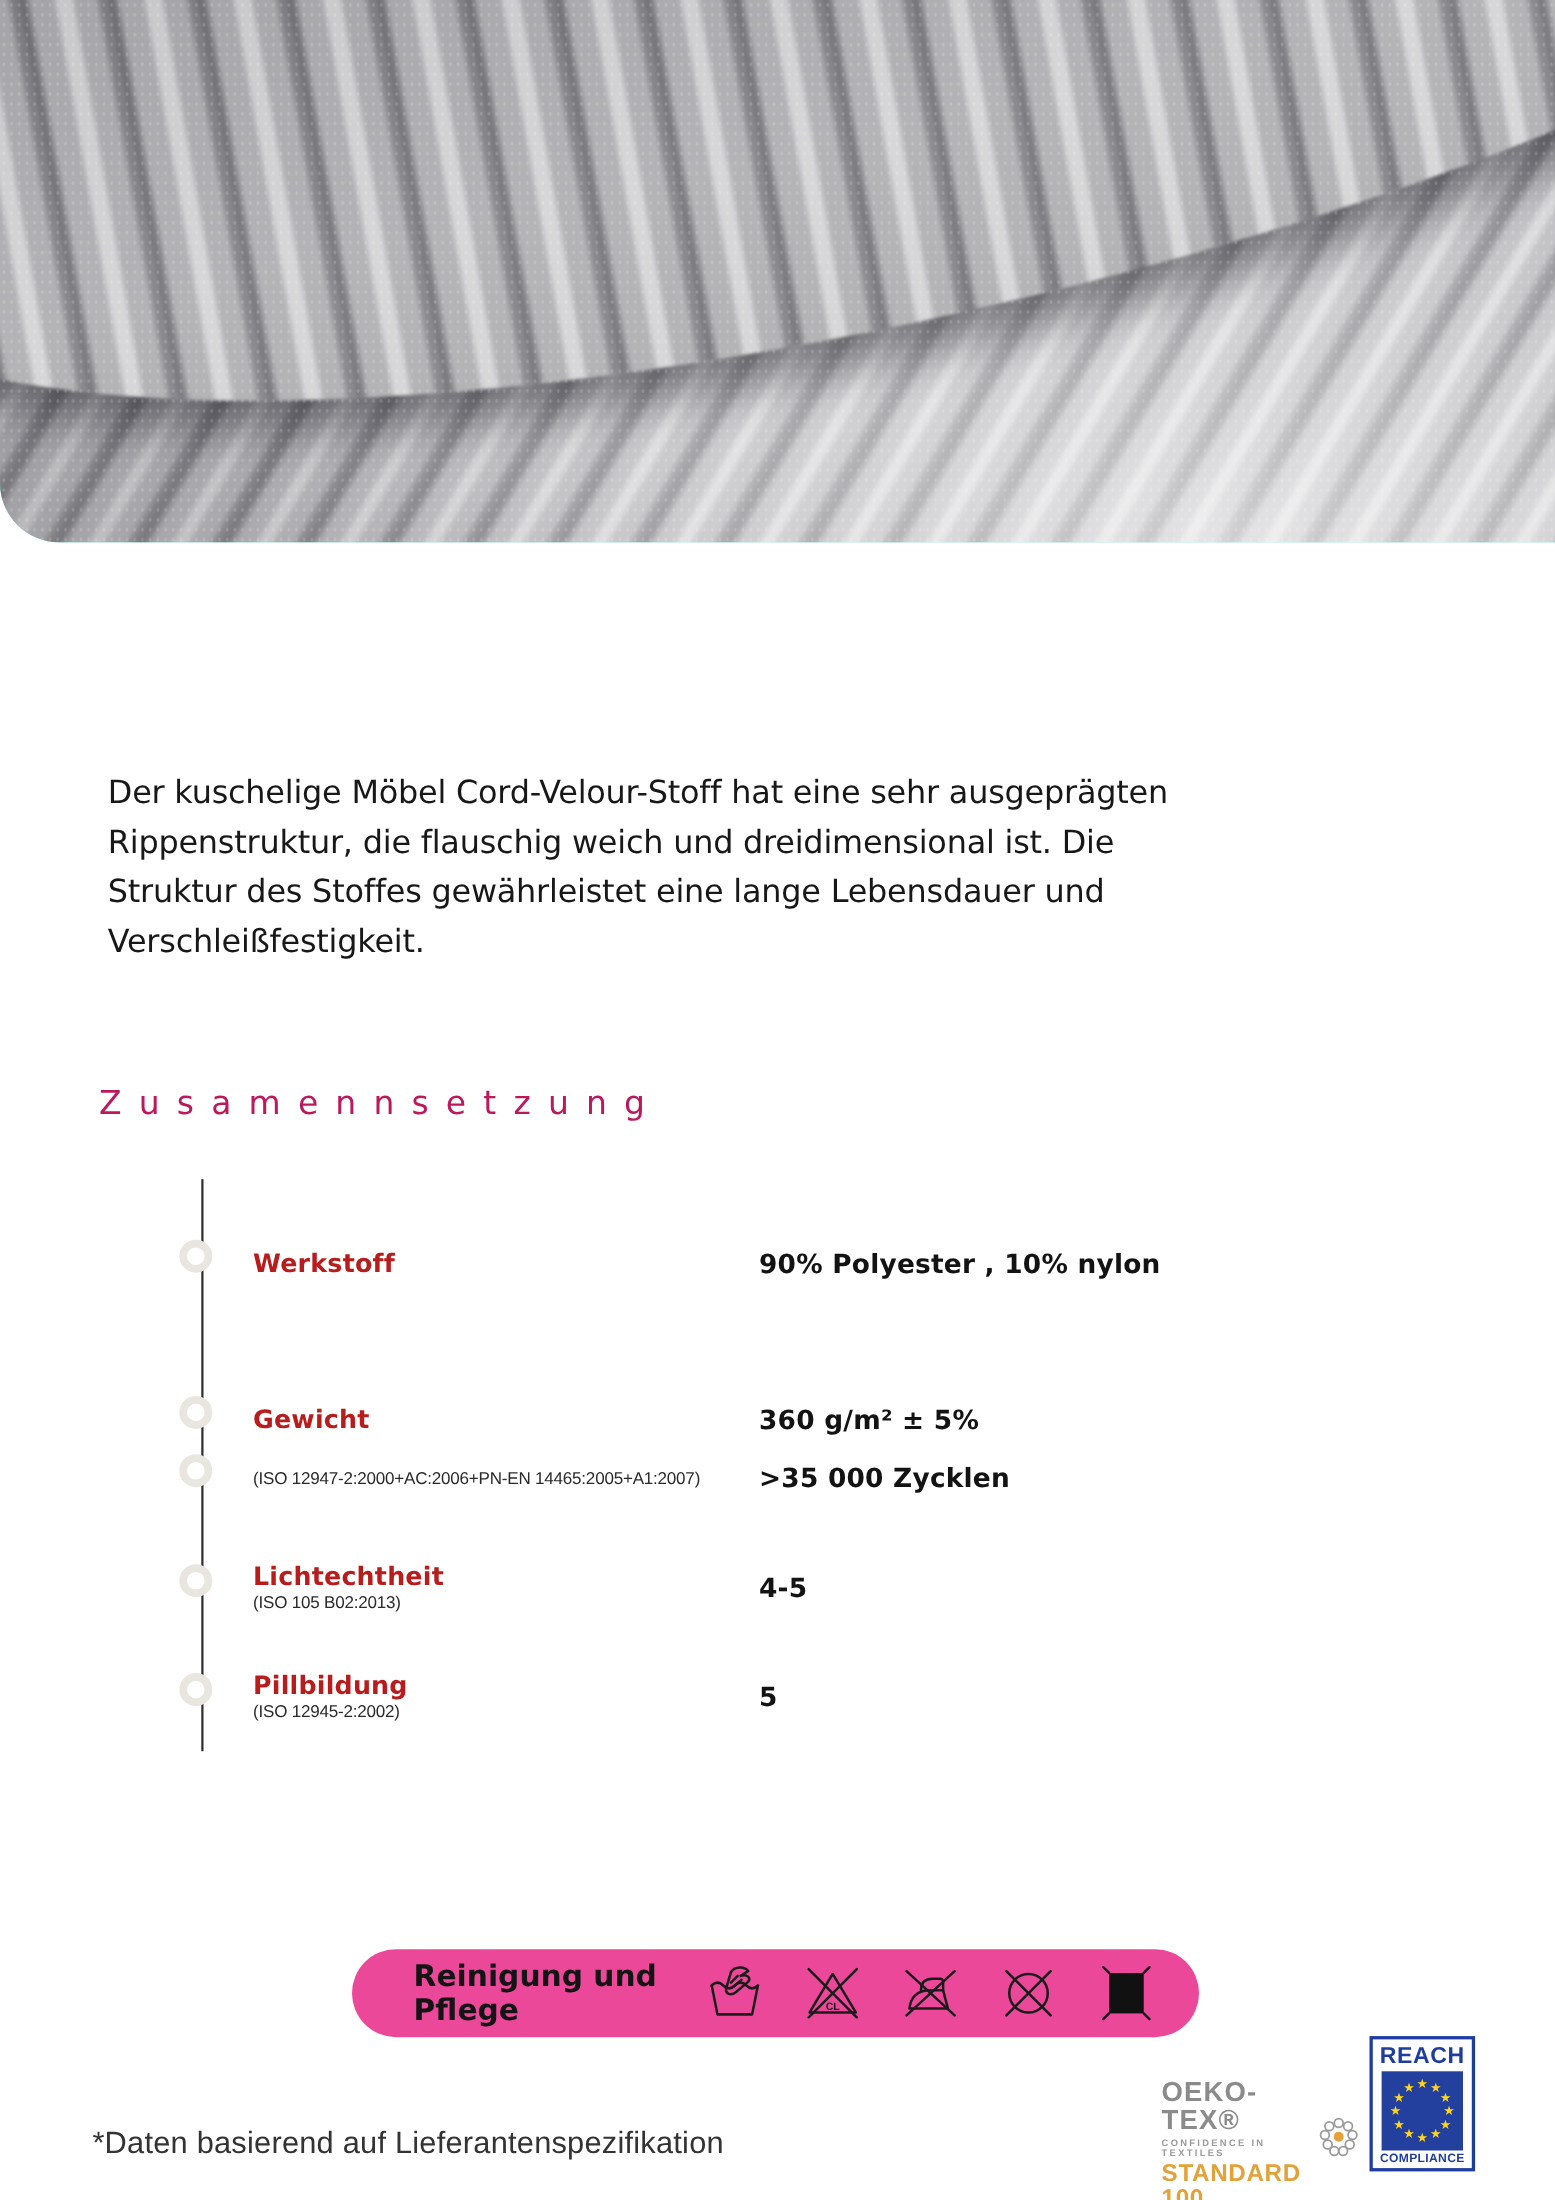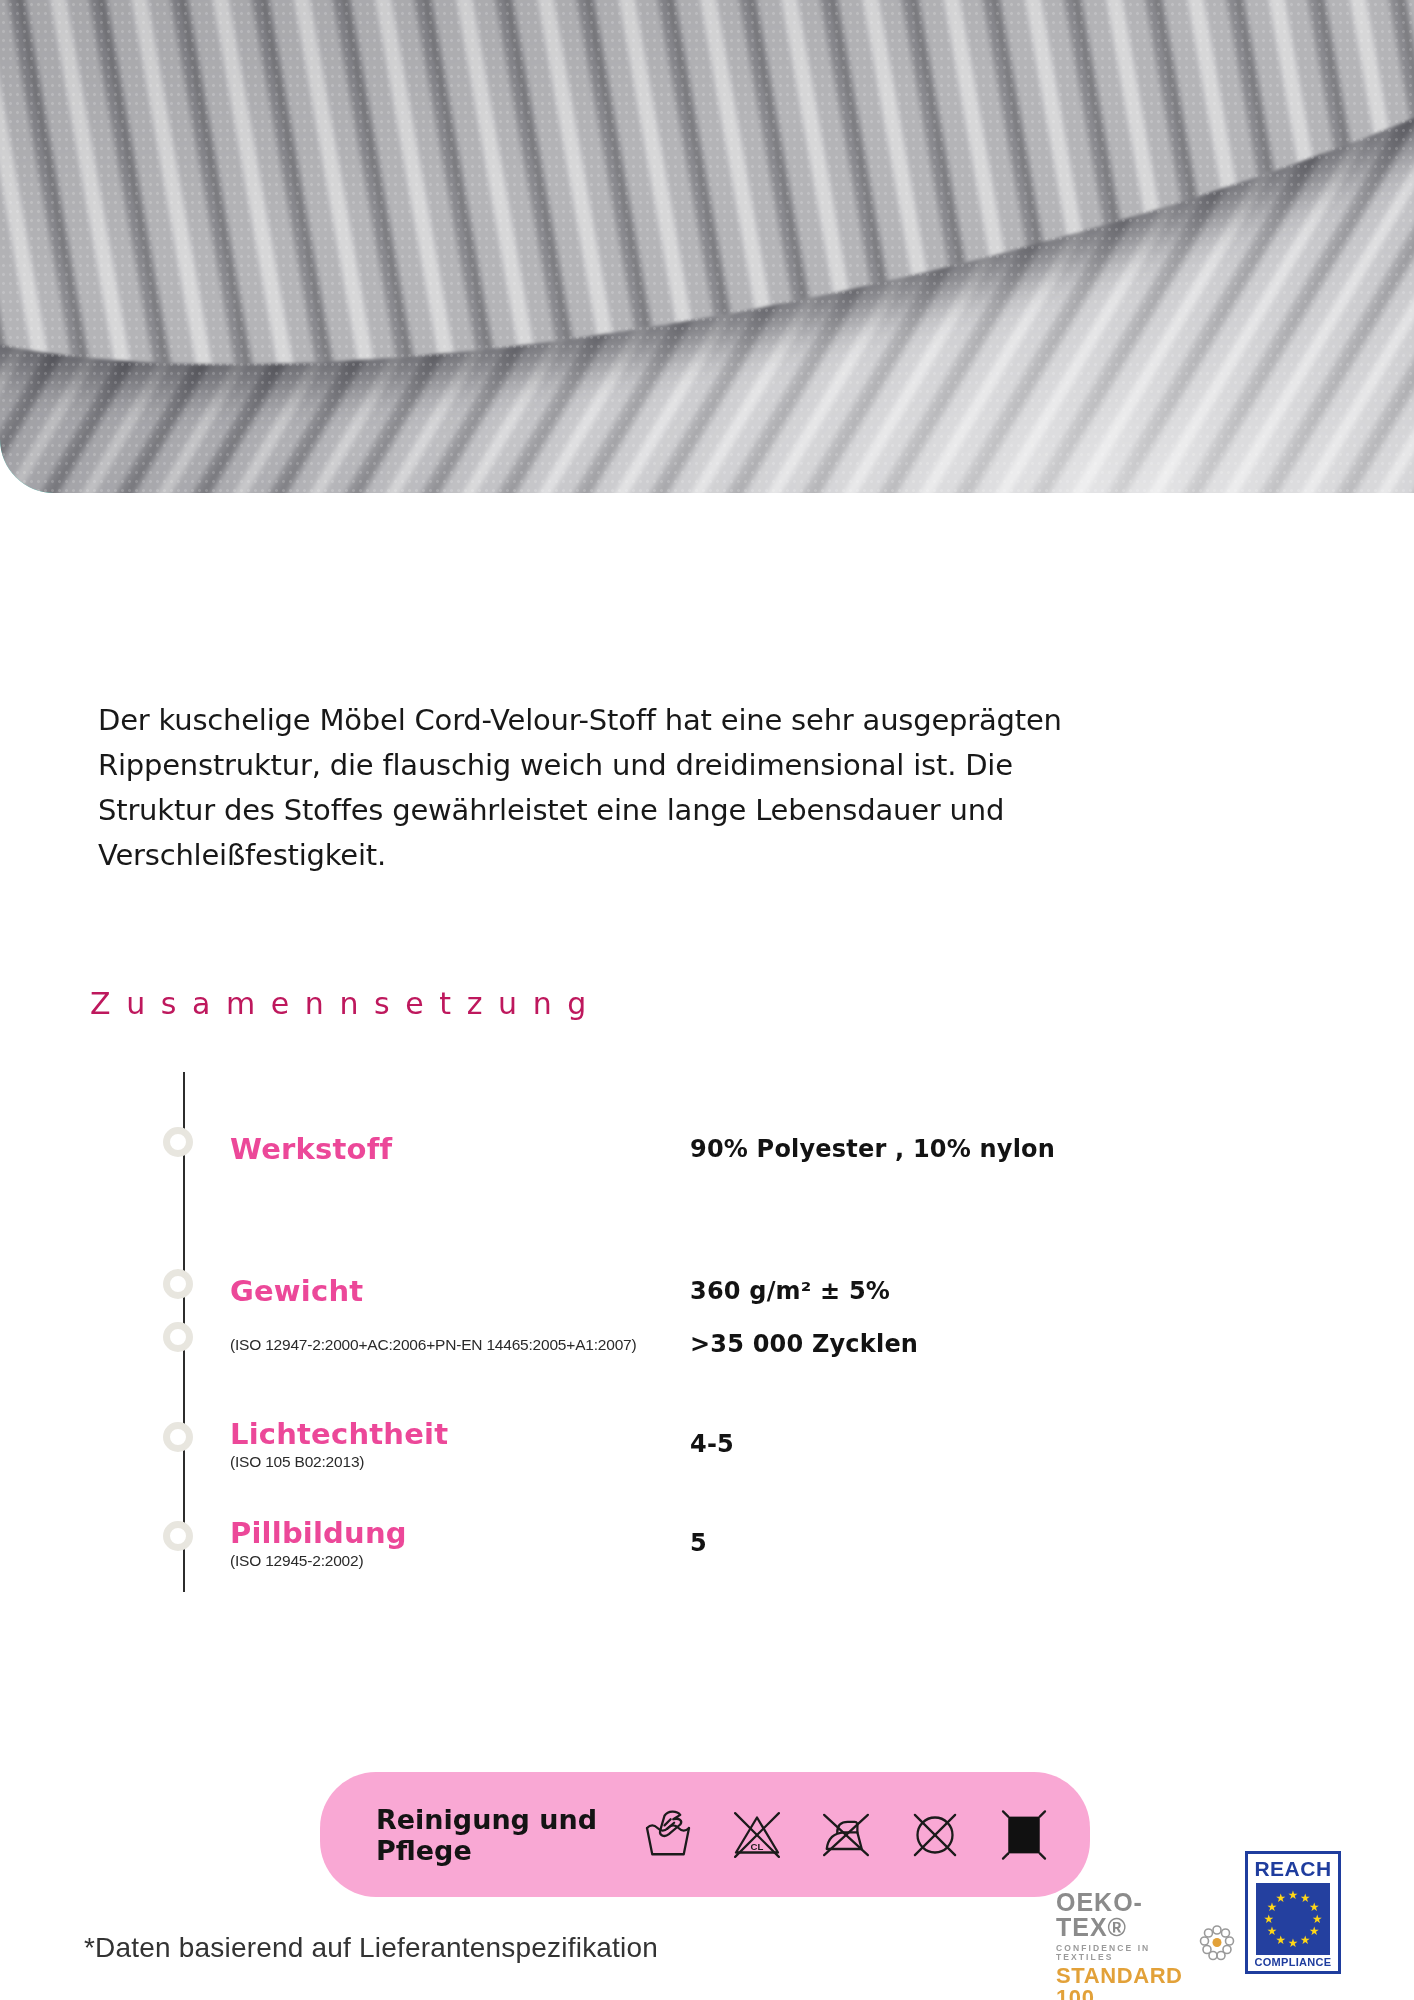--- a/index.html
+++ b/index.html
@@ -65,32 +65,32 @@
     background:#2c2c2c;
   }
   .spec-row { position:absolute; left:0; right:0; height:64px; }
   .ring {
     position:absolute; left:163px; top:10px; width:30px; height:30px;
     border:7px solid #e8e6df; border-radius:50%; background:#ffffff;
   }
   .spec-texts {
     position:absolute; left:230px; top:50%; transform:translateY(-50%);
   }
-  .spec-label { font-size:29px; font-weight:700; color:#ec4899; letter-spacing:.2px; }
+  .spec-label { font-size:23px; font-weight:700; color:#b91c1c; letter-spacing:.2px; }
   .spec-iso   { font-size:15.5px; font-weight:400; color:#2a2a2a; margin-top:2px;
                 font-family:"Liberation Sans",sans-serif; letter-spacing:-0.2px; }
   .spec-value {
     position:absolute; left:690px; top:50%; transform:translateY(-50%);
     font-size:24px; font-weight:700; color:#131313; letter-spacing:.2px;
   }
 
   
   .care-pill {
-    position:absolute; left:320px; top:1772px; width:770px; height:125px;
-    background:#f9a8d4; border-radius:56px;
+    position:absolute; left:320px; top:1772px; width:770px; height:80px;
+    background:#ec4899; border-radius:56px;
     display:flex; align-items:center;
   }
   .care-label { margin-left:56px; font-size:27px; font-weight:700; color:#141414; }
   .care-icons { margin-left:auto; margin-right:38px; display:flex; gap:33px; align-items:center; }
   .care-icons svg { display:block; }
 
   
   .footer-note {
     position:absolute; left:84px; top:1932px;
     font-size:28px; font-weight:400; color:#333333; letter-spacing:.2px;

